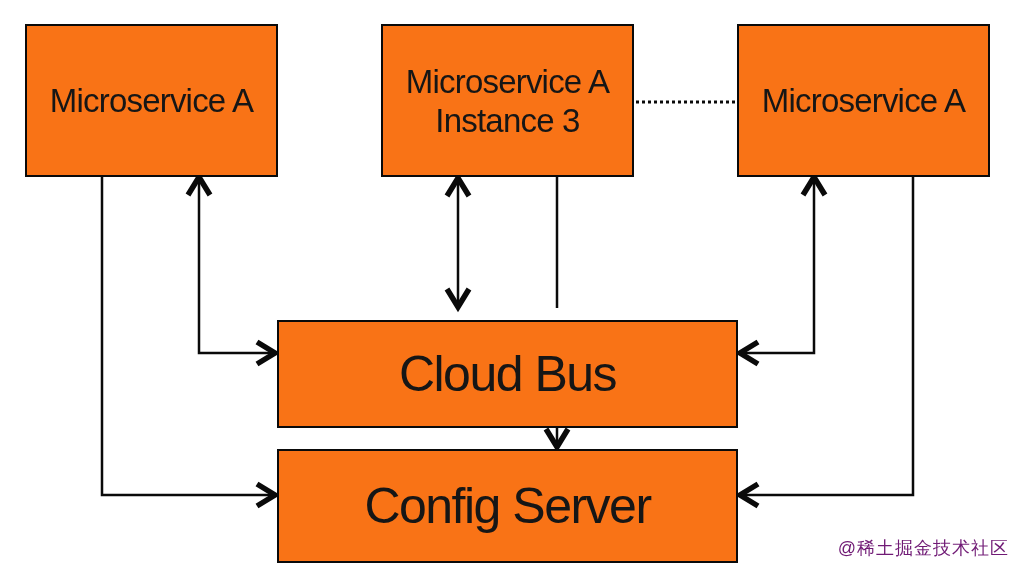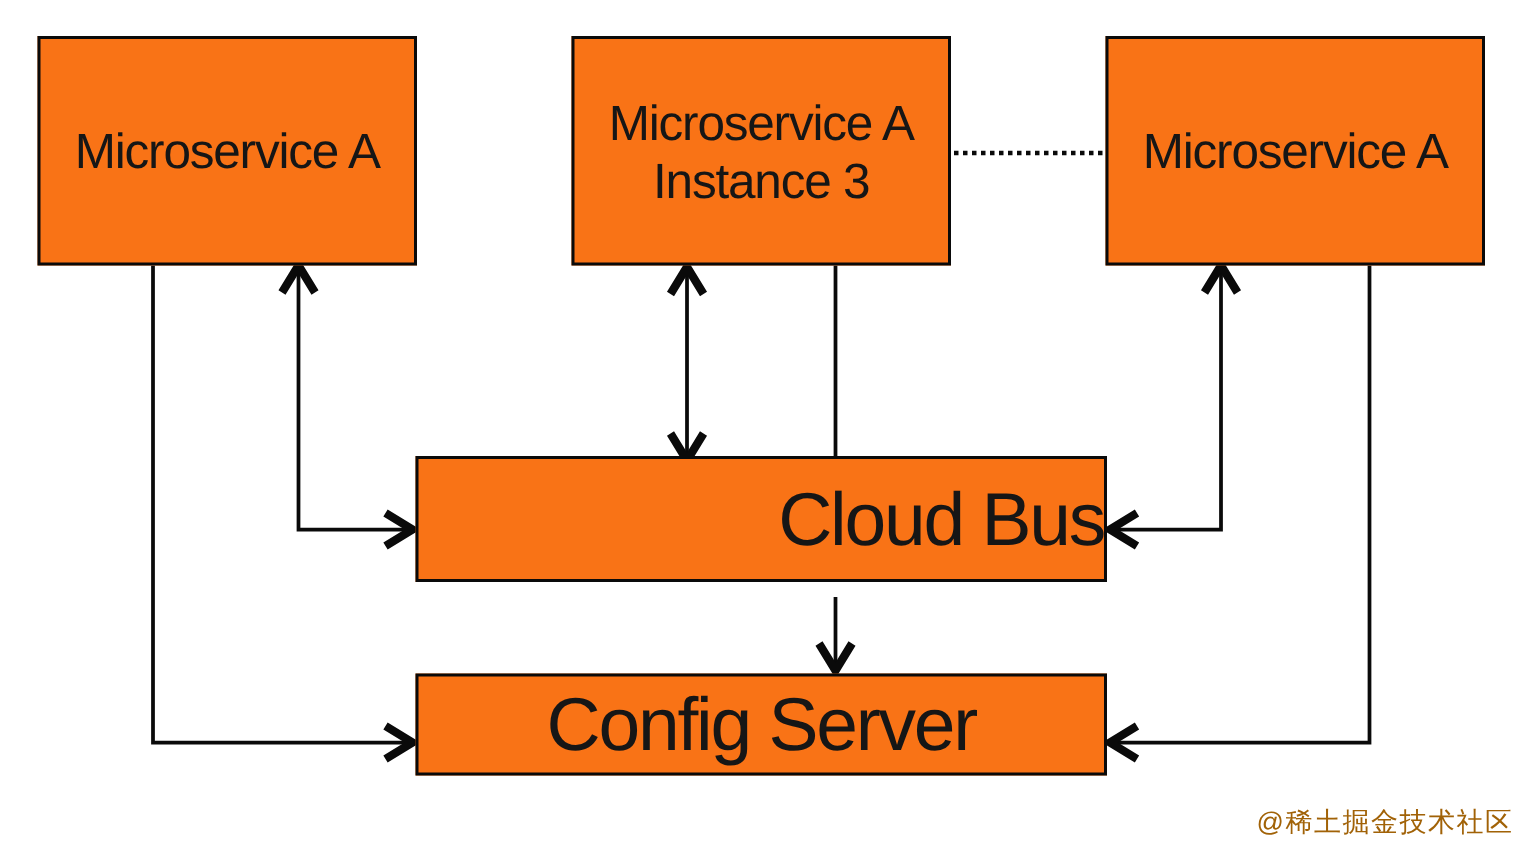--- a/index.html
+++ b/index.html
@@ -44,28 +44,28 @@
   }
   #n-inst1 { left: 25px; }
   #n-inst2 { left: 381px; }
   #n-instN { left: 737px; }
   .node.wide {
     left: 277px;
     width: 461px;
     font-size: 50px;
     letter-spacing: -1.5px;
   }
-  #n-cloudbus { top: 304px; height: 84px; align-items: flex-end; }
-  #n-config  { top: 449px; height: 68px; }
+  #n-cloudbus { top: 320px; height: 108px; }
+  #n-config  { top: 449px; height: 114px; }
   .watermark {
     position: absolute;
     right: 6px;
     bottom: 7px;
     font-size: 18px;
-    color: #a16207;
+    color: #701a75;
     letter-spacing: 1px;
     user-select: none;
   }
 </style>
 </head>
 <body>
 
 <div class="canvas">
 
   <svg id="connectors" viewBox="0 0 1015 567" xmlns="http://www.w3.org/2000/svg">

